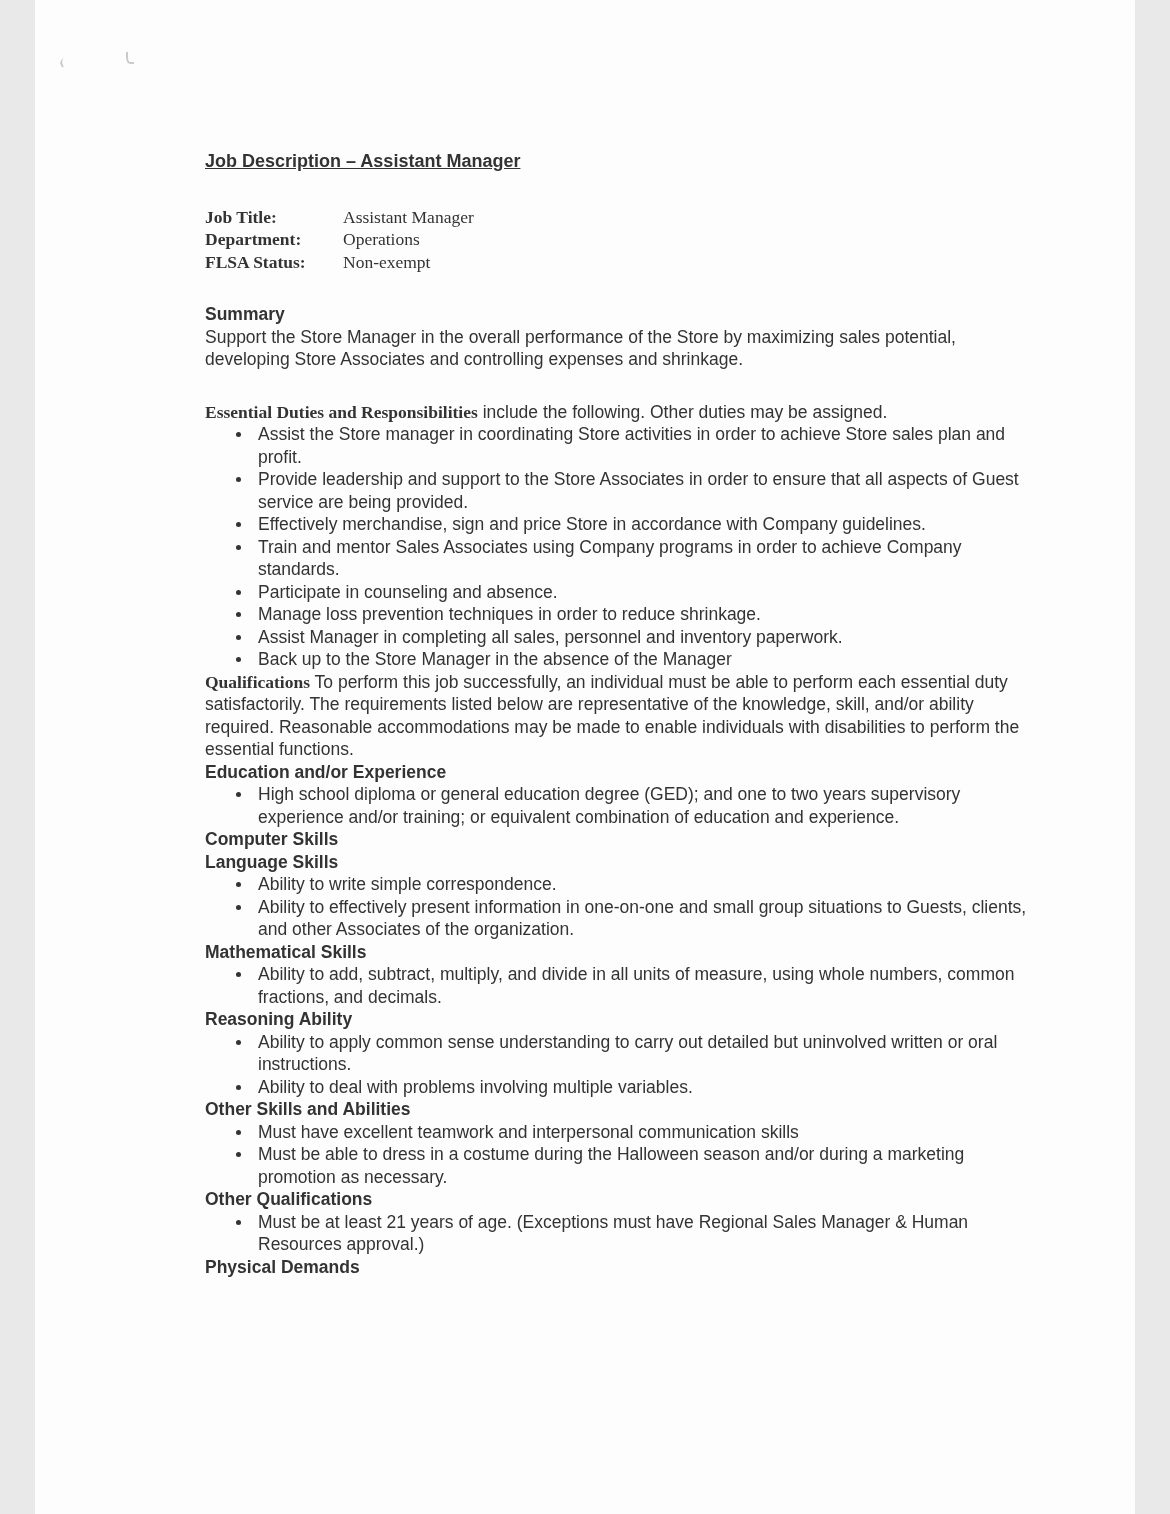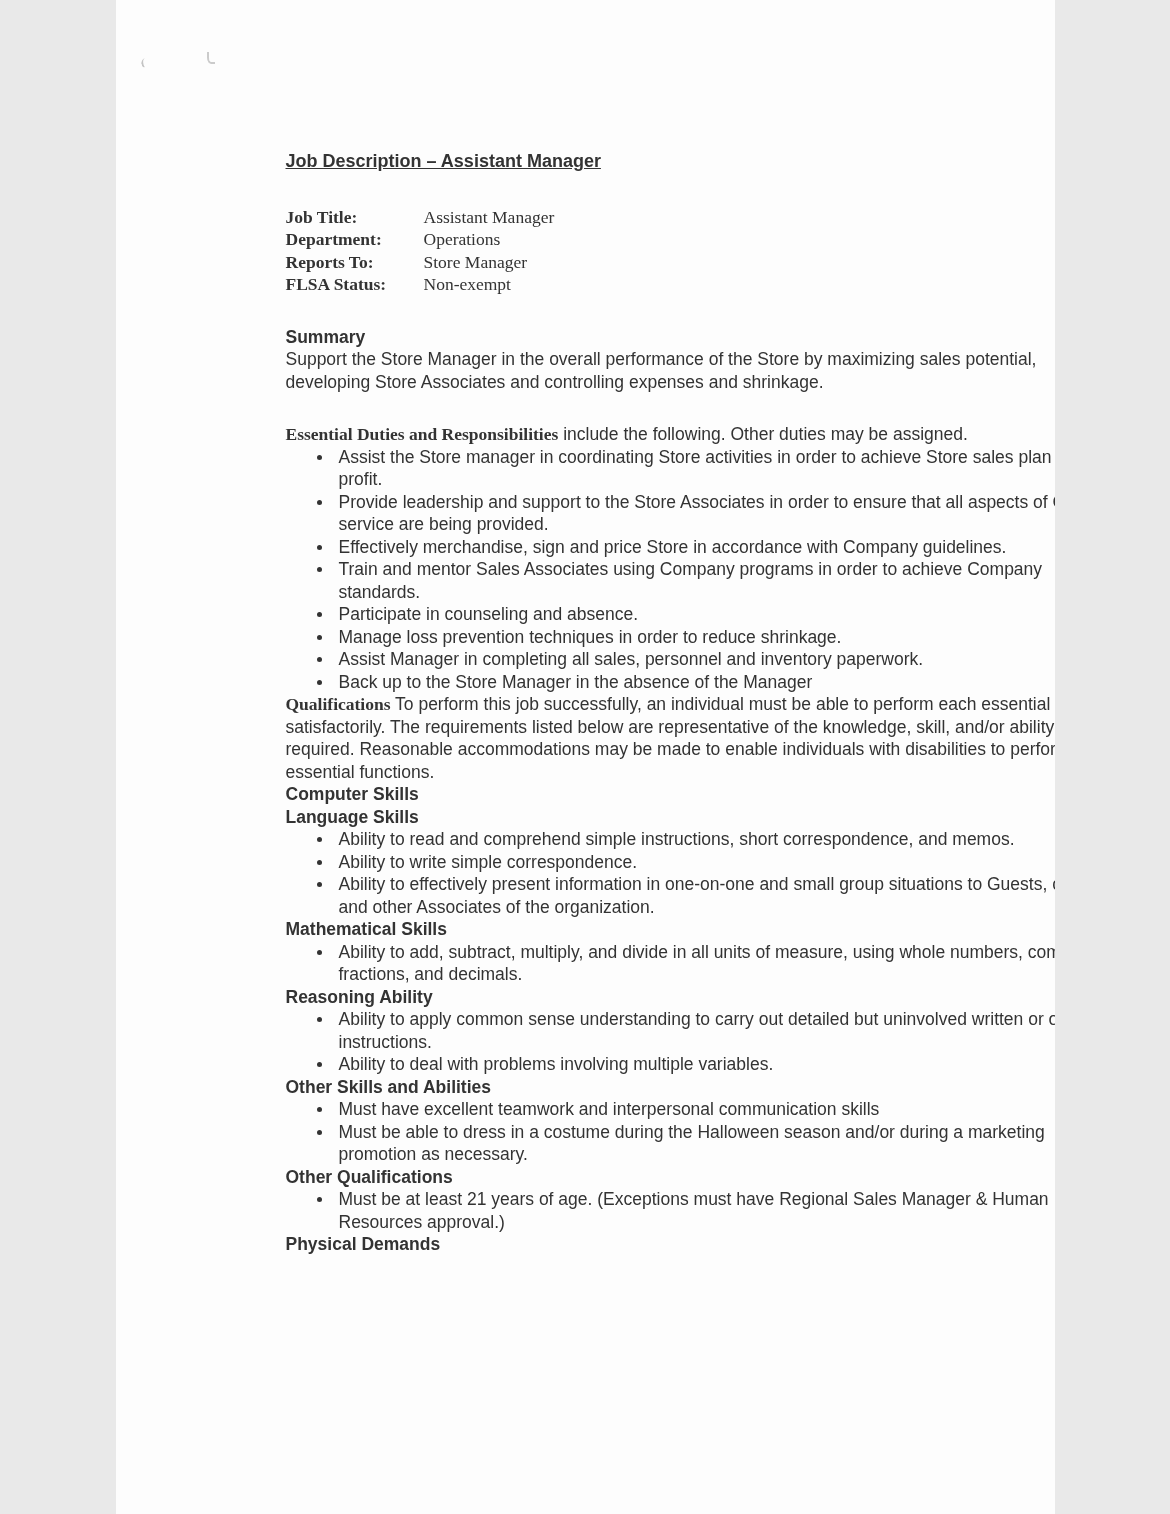--- a/index.html
+++ b/index.html
@@ -1,18 +1,18 @@
 <!DOCTYPE html>
 <html><head>
 <meta charset="utf-8">
 <style>
   html, body { margin: 0; padding: 0; background: #e9e9e9; }
   .page {
     position: relative;
-    width: 939px;
+    width: 1100px;
     height: 1514px;
     margin: 0 auto;
     background: #fdfdfd;
     color: #333;
     font-family: "Liberation Sans", "DejaVu Sans", sans-serif;
     font-size: 17.5px;
     line-height: 22.5px;
     overflow: hidden;
   }
   .scan-mark { position: absolute; opacity: .5; }
@@ -90,24 +90,20 @@
     <div class="meta-block">
       <div class="meta-row">
         <span class="meta-label">Job Title:</span>
         <span class="meta-value">Assistant Manager</span>
       </div>
       <div class="meta-row">
         <span class="meta-label">Department:</span>
         <span class="meta-value">Operations</span>
       </div>
       <div class="meta-row">
-        <span class="meta-label">Reports To:</span>
-        <span class="meta-value">Store Manager</span>
-      </div>
-      <div class="meta-row">
         <span class="meta-label">FLSA Status:</span>
         <span class="meta-value">Non-exempt</span>
       </div>
     </div>
 
     <div class="section gap-before">
       <h2 class="heading">Summary</h2>
       <p>Support the Store Manager in the overall performance of the Store by maximizing sales potential, developing Store Associates and controlling expenses and shrinkage.</p>
     </div>
 
@@ -122,29 +118,34 @@
         <li>Manage loss prevention techniques in order to reduce shrinkage.</li>
         <li>Assist Manager in completing all sales, personnel and inventory paperwork.</li>
         <li>Back up to the Store Manager in the absence of the Manager</li>
       </ul>
     </div>
 
     <div class="section">
       <p><strong class="inline-head">Qualifications</strong><span> To perform this job successfully, an individual must be able to perform each essential duty satisfactorily. The requirements listed below are representative of the knowledge, skill, and/or ability required. Reasonable accommodations may be made to enable individuals with disabilities to perform the essential functions.</span></p>
     </div>
 
+    <div class="section">
+      <h2 class="heading">Education and/or Experience</h2>
+      <ul class="bullets">
+        <li>High school diploma or general education degree (GED); and one to two years supervisory experience and/or training; or equivalent combination of education and experience.</li>
+      </ul>
+    </div>
 
     <div class="section">
       <h2 class="heading">Computer Skills</h2>
     </div>
 
     <div class="section">
       <h2 class="heading indent-sm">Language Skills</h2>
       <ul class="bullets">
-        <li>Ability to read and comprehend simple instructions, short correspondence, and memos.</li>
         <li>Ability to write simple correspondence.</li>
         <li>Ability to effectively present information in one-on-one and small group situations to Guests, clients, and other Associates of the organization.</li>
       </ul>
     </div>
 
     <div class="section">
       <h2 class="heading">Mathematical Skills</h2>
       <ul class="bullets">
         <li>Ability to add, subtract, multiply, and divide in all units of measure, using whole numbers, common fractions, and decimals.</li>
       </ul>

